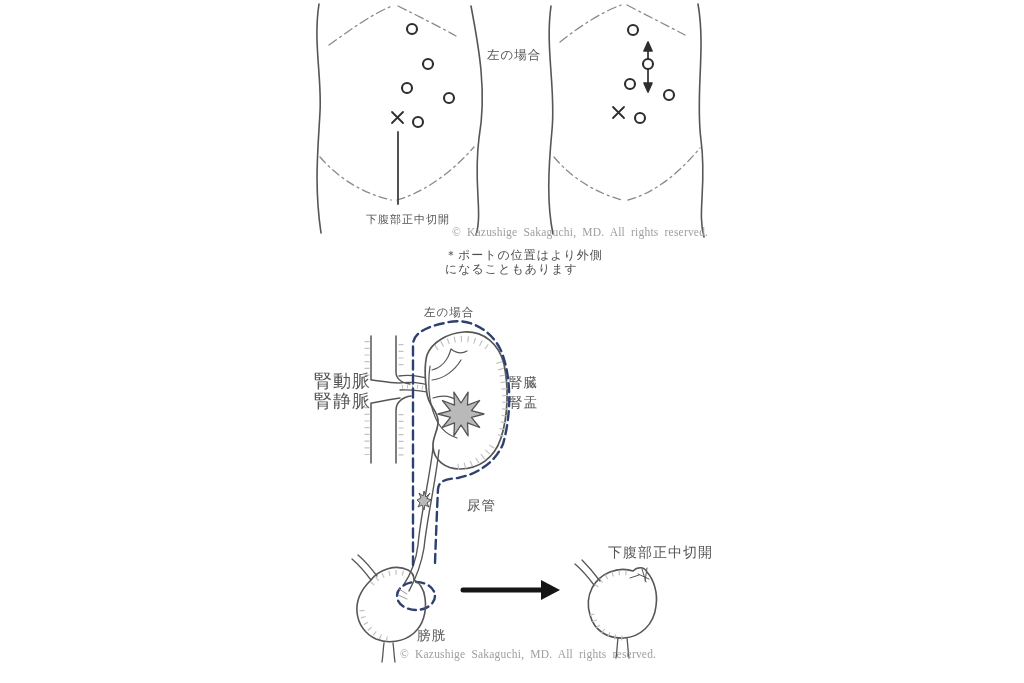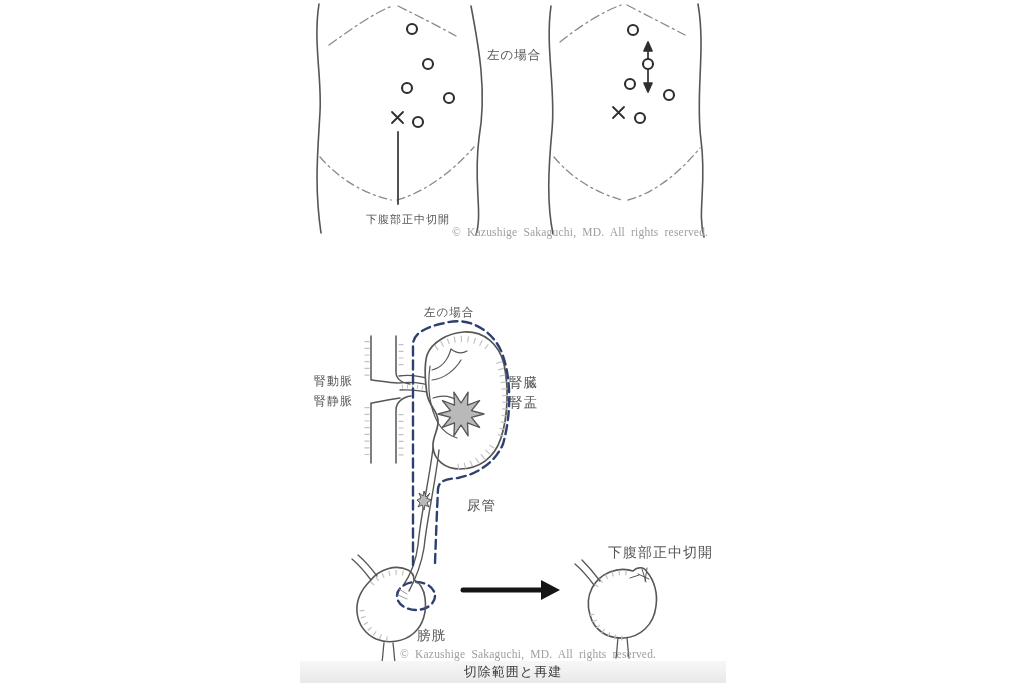--- a/index.html
+++ b/index.html
@@ -145,38 +145,39 @@
       </g>
     </g>
   </svg>
 
   <div class="lbl" style="left:487px;top:47px;font-size:12.5px;">左の場合</div>
 
   <div class="lbl" style="left:366px;top:212px;font-size:11px;">下腹部正中切開</div>
 
   <div class="copyright" style="left:452px;top:226px;">© Kazushige Sakaguchi, MD. All rights reserved.</div>
 
+  <div class="lbl" style="left:445px;top:248px;font-size:12px;line-height:14px;color:#4d4d4d;">
+    <span>＊ポートの位置はより外側</span>
+    <span>になることもあります</span>
+  </div>
 
   <div class="lbl" style="left:424px;top:305px;font-size:11.5px;">左の場合</div>
 
-  <div class="lbl" style="left:314px;top:371px;font-size:12px;line-height:20px;">
+  <div class="lbl" style="left:314px;top:371px;font-size:18px;line-height:20px;">
     <span>腎動脈</span>
     <span>腎静脈</span>
   </div>
 
   <div class="lbl" style="left:509px;top:373px;font-size:13.5px;line-height:20px;">
     <span>腎臓</span>
     <span>腎盂</span>
   </div>
 
   <div class="lbl" style="left:467px;top:497px;font-size:13.5px;">尿管</div>
 
   <div class="lbl" style="left:417px;top:627px;font-size:13.5px;font-family:Liberation Serif, serif;">膀胱</div>
 
   <div class="lbl" style="left:608px;top:544px;font-size:14px;">下腹部正中切開</div>
 
   <div class="copyright" style="left:400px;top:648px;">© Kazushige Sakaguchi, MD. All rights reserved.</div>
 
-  <div id="caption-bar">
-    <div class="cap">切除範囲と再建</div>
-  </div>
 
 </div>
 
 </body></html>

